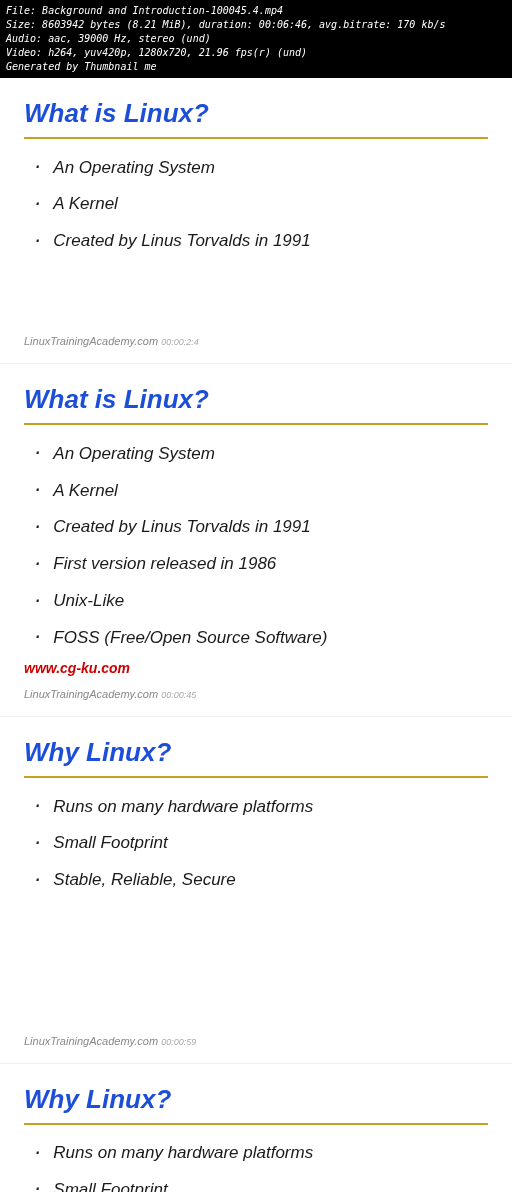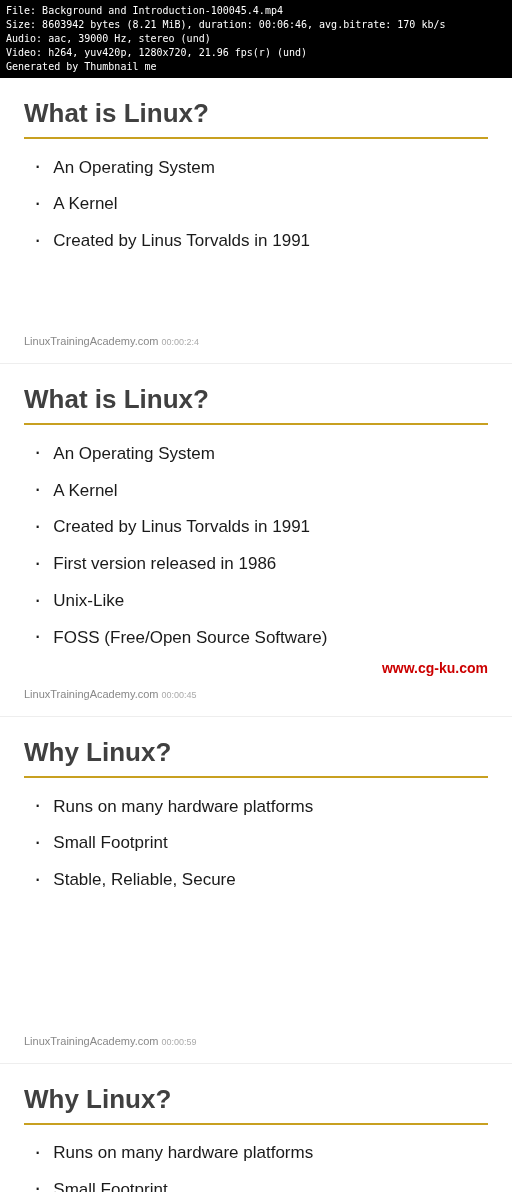--- a/index.html
+++ b/index.html
@@ -1,15 +1,15 @@
 <!DOCTYPE html>
 <html><head>
   <meta charset="utf-8">
   <style>
-    * { margin: 0; padding: 0; box-sizing: border-box; }
+    * { margin: 0; padding: 0; box-sizing: border-box; font-style: italic; }
 
     body {
       font-family: Arial, Helvetica, sans-serif;
       background: #ffffff;
       width: 512px;
       min-height: 1192px;
       font-size: 16px;
       color: #1a1a1a;
     }
 
@@ -24,21 +24,21 @@
 
     .slide {
       padding: 20px 24px 16px 24px;
       position: relative;
       border-bottom: 1px solid #eee;
     }
 
     .slide-title {
       font-size: 26px;
       font-weight: bold;
-      color: #404040;
+      color: #1d4ed8;
       margin-bottom: 6px;
       padding-bottom: 8px;
       border-bottom: 2px solid #c8a020;
     }
 
     .bullet-list {
       list-style: none;
       margin-top: 14px;
       padding-left: 10px;
     }
@@ -66,21 +66,21 @@
       margin-top: 12px;
       padding-right: 4px;
     }
 
     .watermark-sub {
       font-size: 9px;
       color: #aaaaaa;
     }
 
     .overlay-text {
-      text-align: right;
+      text-align: left;
       color: #cc0000;
       font-weight: bold;
       font-size: 14px;
       margin-top: 4px;
       margin-bottom: 2px;
     }
 
     .slide-spacer {
       height: 60px;
     }

